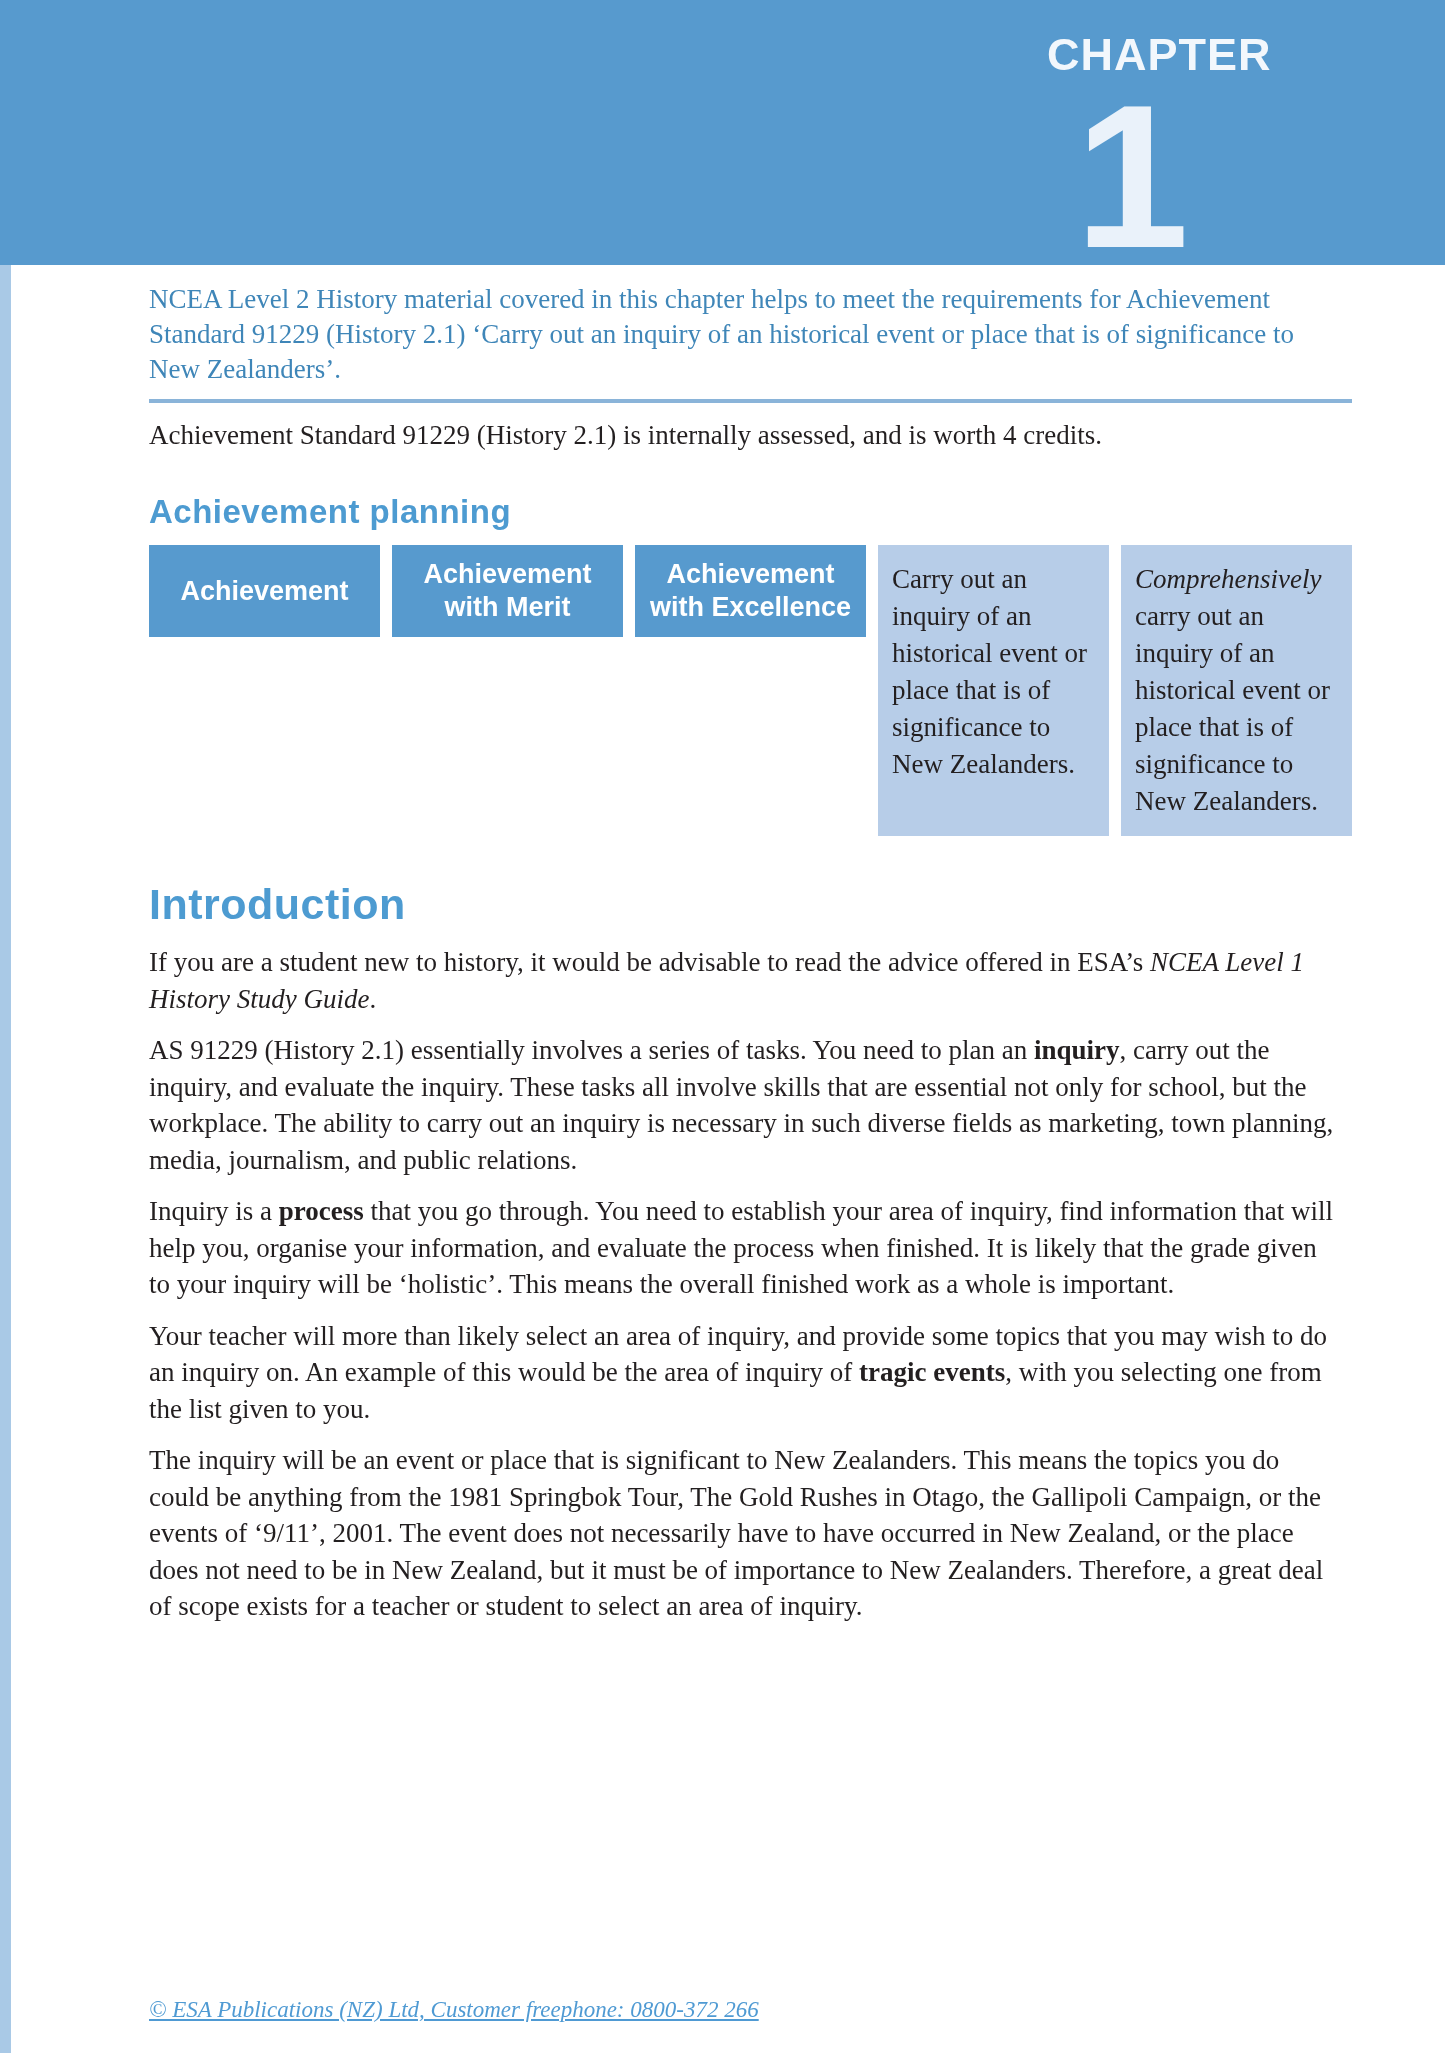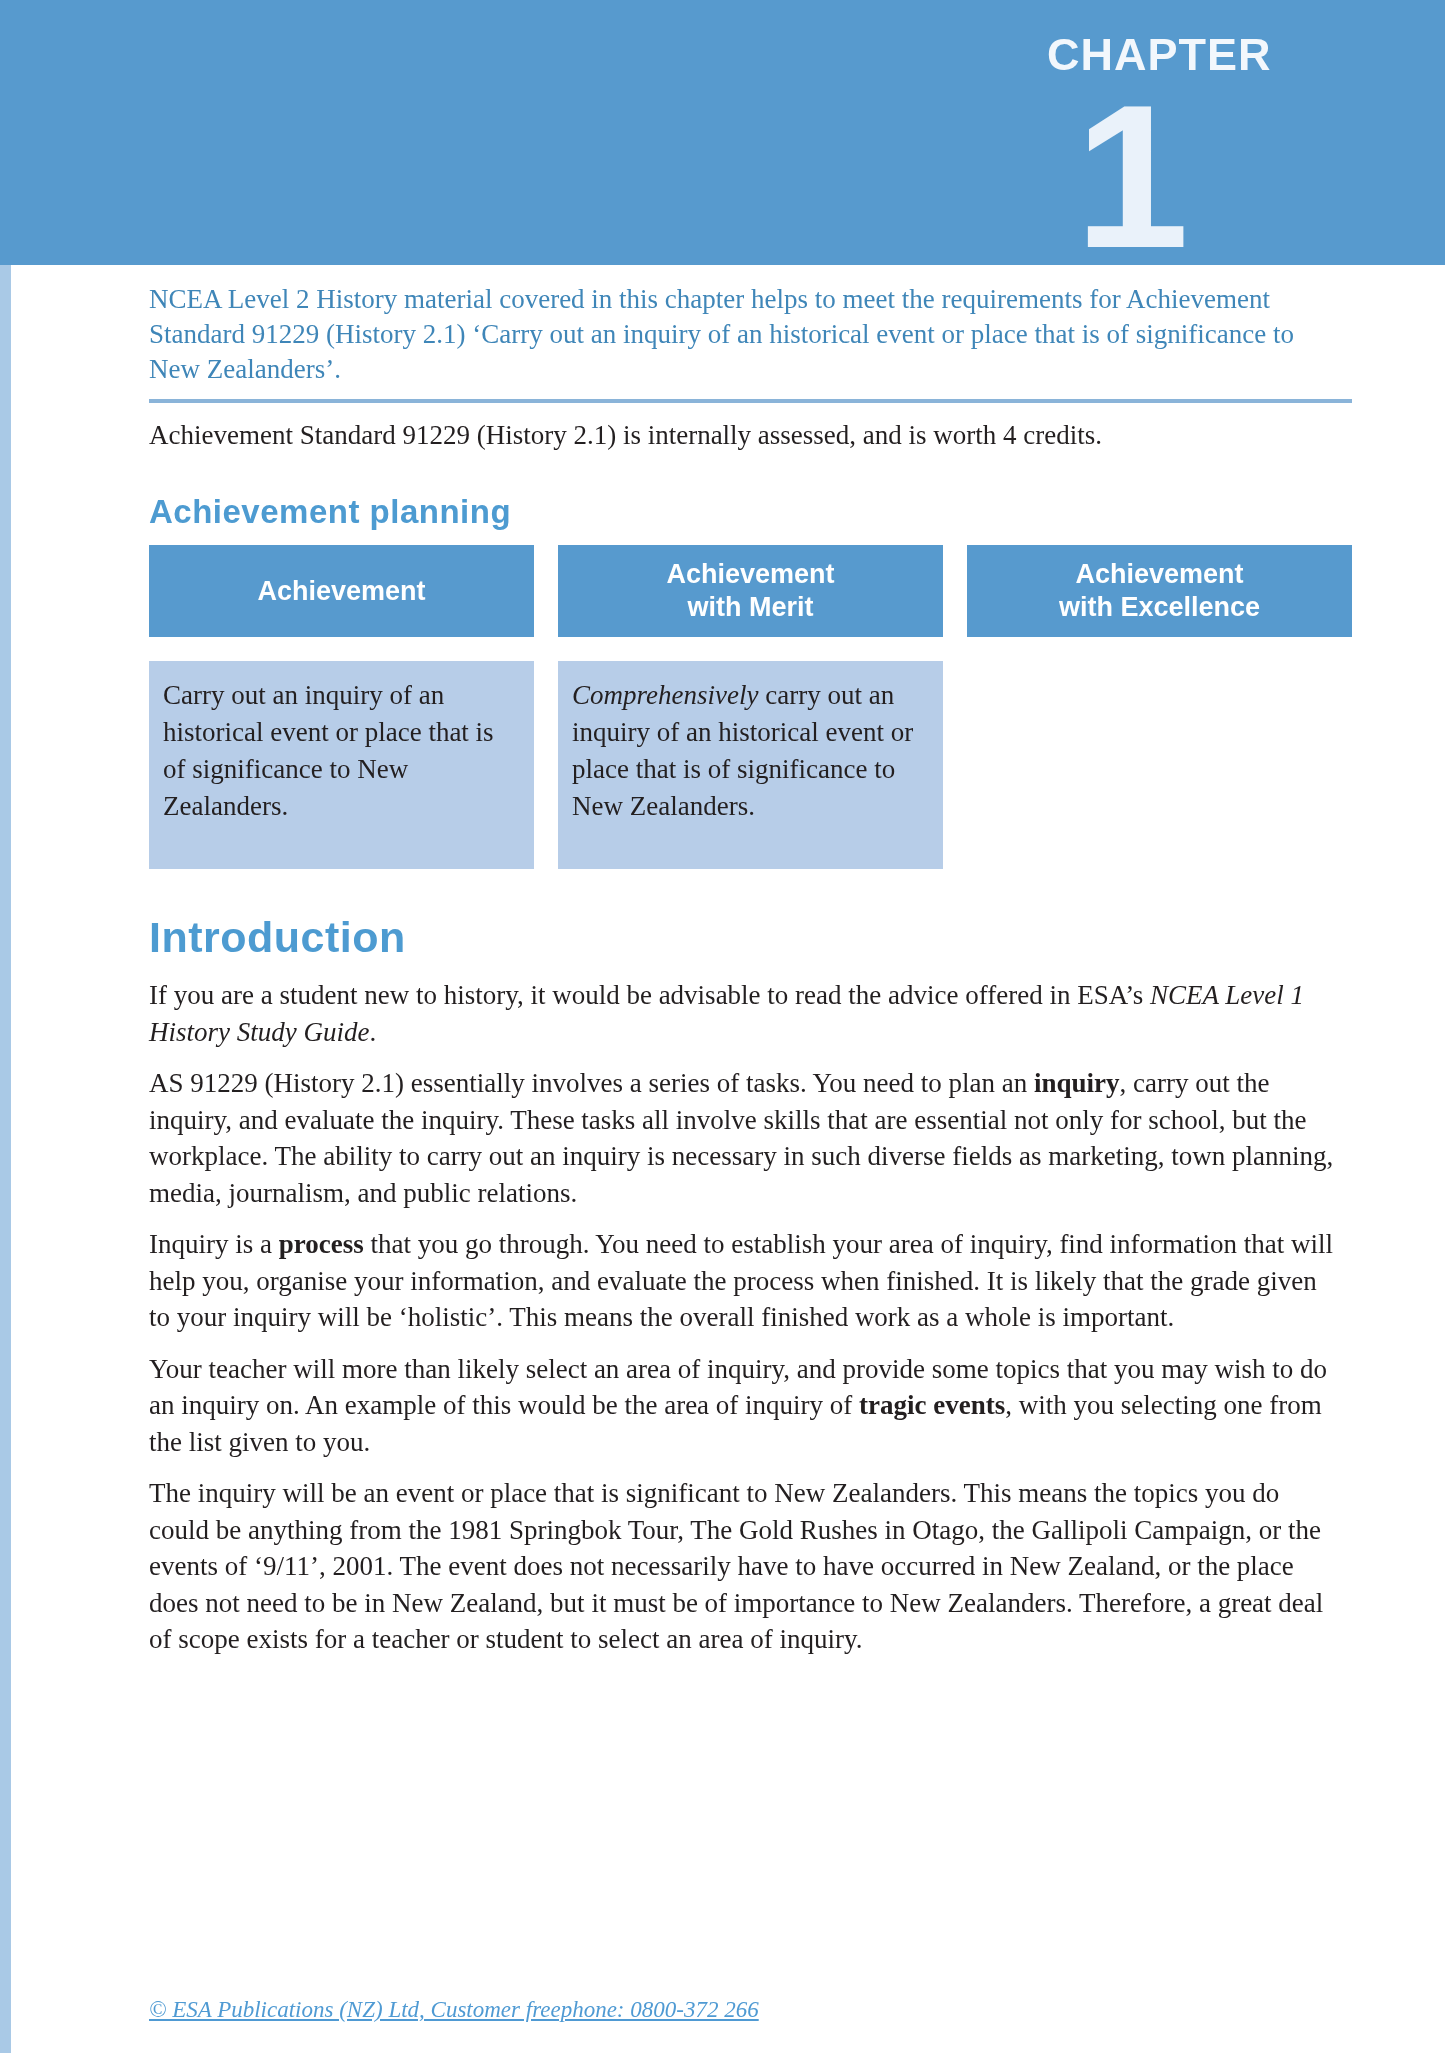--- a/index.html
+++ b/index.html
@@ -58,21 +58,21 @@
   .credits-line{
     margin-top:14px;font-size:27px;line-height:36px;color:var(--c-text);
   }
   .h-criteria{
     margin-top:40px;
     font-family:"Liberation Sans", sans-serif;font-weight:bold;
     font-size:33px;color:var(--c-heading);letter-spacing:0.5px;
   }
   .criteria-table{
     margin-top:14px;width:1203px;
-    display:grid;grid-template-columns:1fr 1fr 1fr;gap:24px;
+    display:grid;grid-template-columns:1fr 1fr 1fr 1fr 1fr;gap:12px;
     background:var(--c-white);
   }
   .criteria-table .th{
     background:var(--c-accent);color:#ffffff;height:92px;
     display:flex;align-items:center;justify-content:center;text-align:center;
     font-family:"Liberation Sans", sans-serif;font-weight:bold;
     font-size:27px;line-height:33px;white-space:pre-line;
   }
   .criteria-table .td{
     background:var(--c-cell);min-height:208px;

